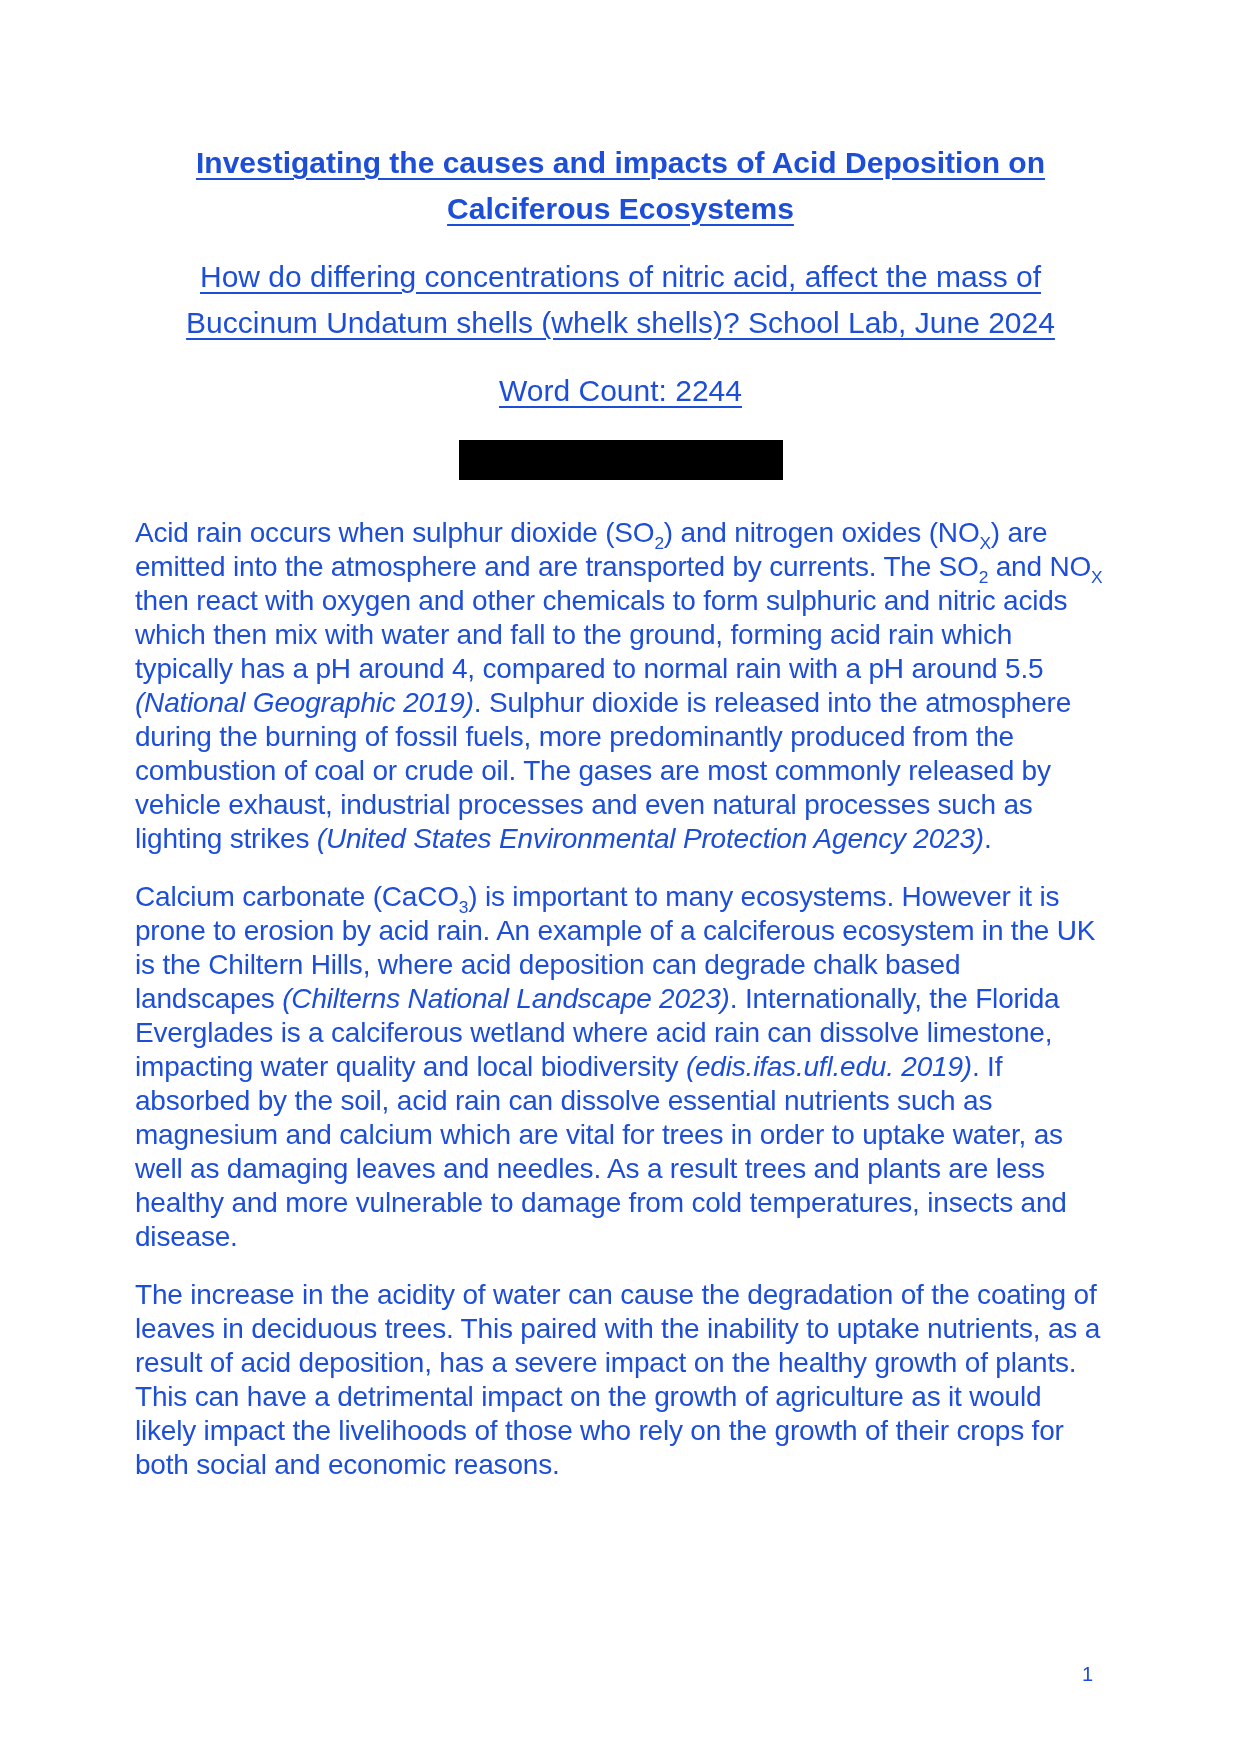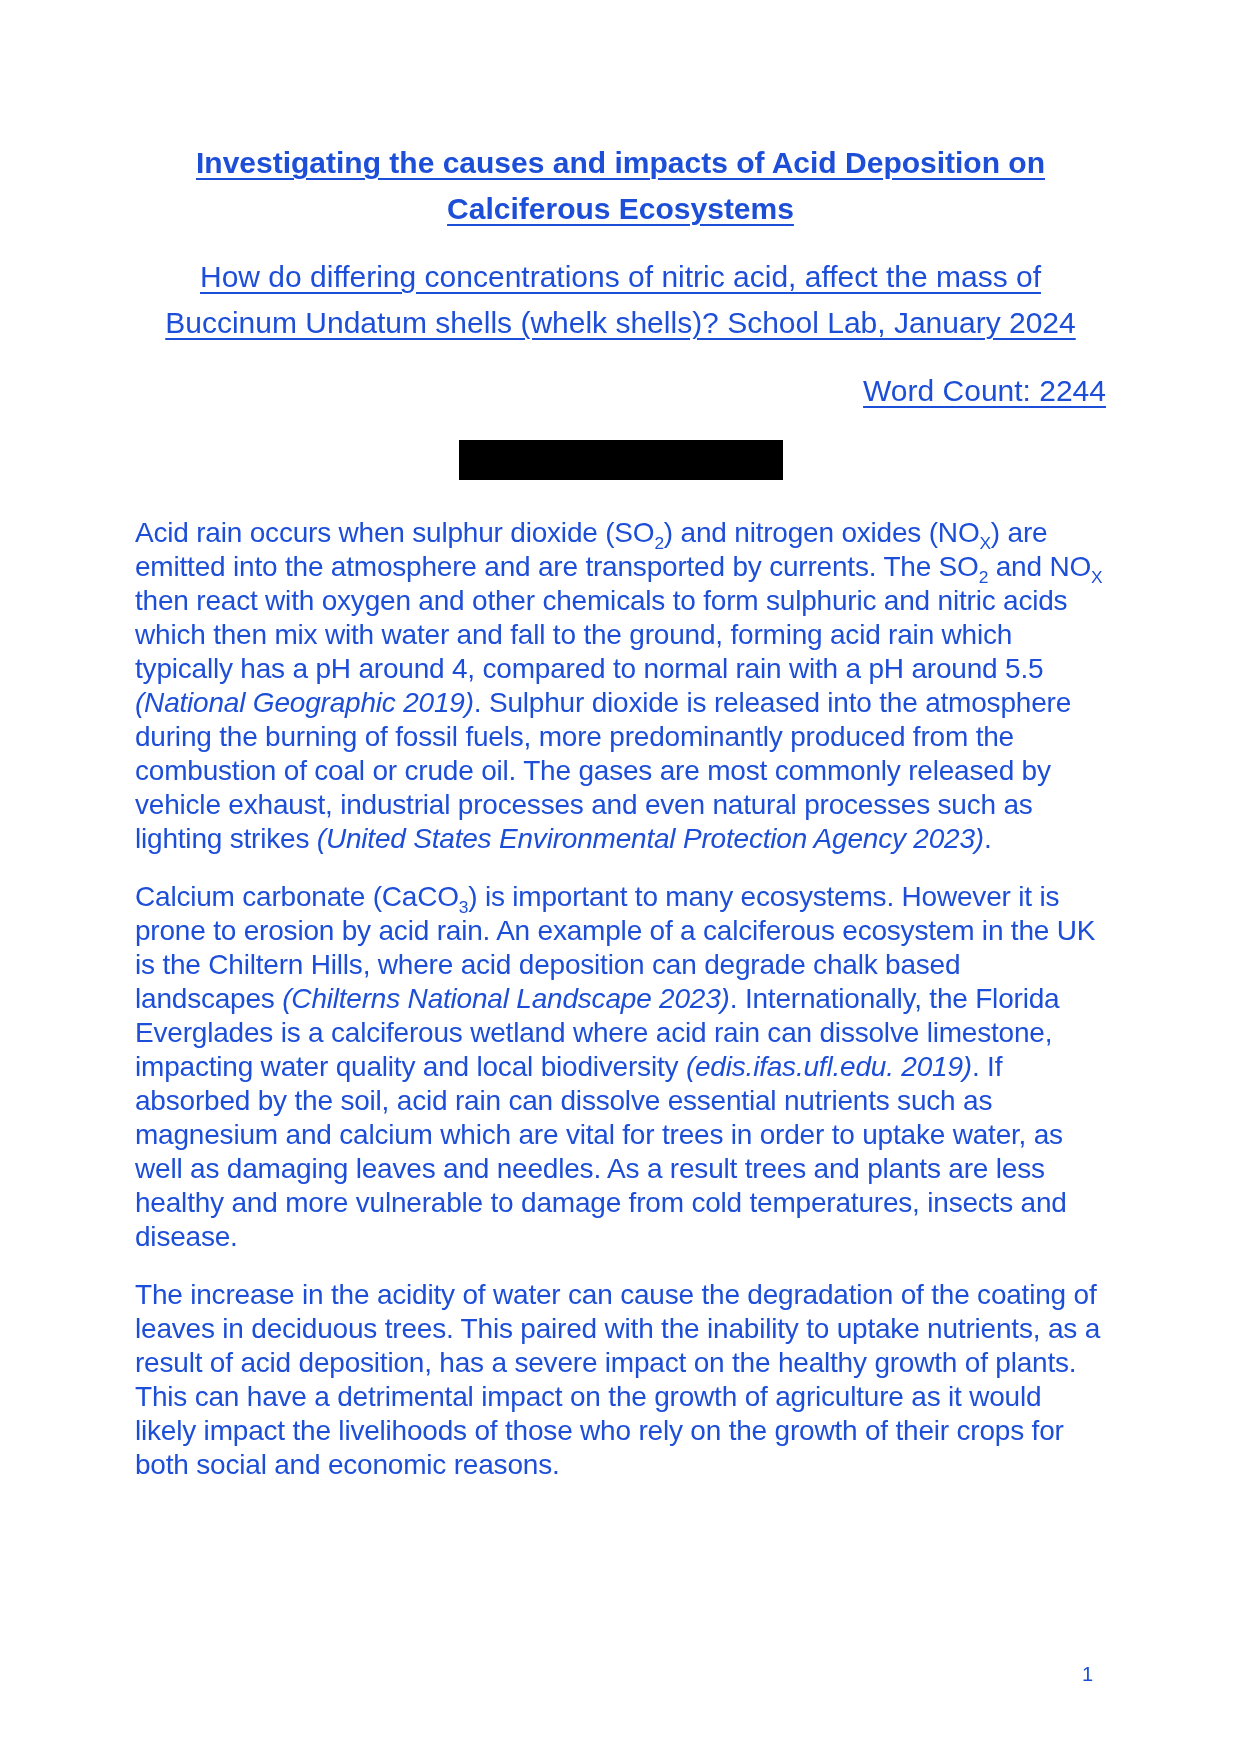--- a/index.html
+++ b/index.html
@@ -36,21 +36,21 @@
     text-decoration: underline;
     text-decoration-thickness: 2px;
     text-underline-offset: 5px;
   }
 
   .word-count {
     margin: 0 0 26px 0;
     font-size: 30px;
     font-weight: 400;
     line-height: 46px;
-    text-align: right;
+    text-align: center;
     text-decoration: underline;
     text-decoration-thickness: 2px;
     text-underline-offset: 5px;
   }
 
   .redaction-bar {
     width: 324px;
     height: 40px;
     margin: 0 auto 36px auto;
     background: #000000;
@@ -89,21 +89,21 @@
     line-height: 20px;
   }
 </style>
 </head>
 <body>
 
 <div class="page">
 
   <h1 class="doc-title">Investigating the causes and impacts of Acid Deposition on Calciferous Ecosystems</h1>
 
-  <h2 class="doc-subtitle">How do differing concentrations of nitric acid, affect the mass of Buccinum Undatum shells (whelk shells)? School Lab, January 2024</h2>
+  <h2 class="doc-subtitle">How do differing concentrations of nitric acid, affect the mass of Buccinum Undatum shells (whelk shells)? School Lab, June 2024</h2>
 
   <div class="word-count">Word Count: 2244</div>
 
   <div class="redaction-bar"></div>
 
 
   <div class="body-text">
       <p><span>Acid rain occurs when sulphur dioxide (SO</span><sub>2</sub><span>) and nitrogen oxides (NO</span><sub>X</sub><span>) are emitted into the atmosphere and are transported by currents. The SO</span><sub>2</sub><span> and NO</span><sub>X</sub><span> then react with oxygen and other chemicals to form sulphuric and nitric acids which then mix with water and fall to the ground, forming acid rain which typically has a pH around 4, compared to normal rain with a pH around 5.5 </span><span style="font-style: italic;">(National Geographic 2019)</span><span>. Sulphur dioxide is released into the atmosphere during the burning of fossil fuels, more predominantly produced from the combustion of coal or crude oil. The gases are most commonly released by vehicle exhaust, industrial processes and even natural processes such as lighting strikes </span><span style="font-style: italic;">(United States Environmental Protection Agency 2023)</span><span>.</span></p>
       <p><span>Calcium carbonate (CaCO</span><sub>3</sub><span>) is important to many ecosystems. However it is prone to erosion by acid rain. An example of a calciferous ecosystem in the UK is the Chiltern Hills, where acid deposition can degrade chalk based landscapes </span><span style="font-style: italic;">(Chilterns National Landscape 2023)</span><span>. Internationally, the Florida Everglades is a calciferous wetland where acid rain can dissolve limestone, impacting water quality and local biodiversity </span><span style="font-style: italic;">(edis.ifas.ufl.edu. 2019)</span><span>. If absorbed by the soil, acid rain can dissolve essential nutrients such as magnesium and calcium which are vital for trees in order to uptake water, as well as damaging leaves and needles. As a result trees and plants are less healthy and more vulnerable to damage from cold temperatures, insects and disease.</span></p>
       <p><span>The increase in the acidity of water can cause the degradation of the coating of leaves in deciduous trees. This paired with the inability to uptake nutrients, as a result of acid deposition, has a severe impact on the healthy growth of plants. This can have a detrimental impact on the growth of agriculture as it would likely impact the livelihoods of those who rely on the growth of their crops for both social and economic reasons.</span></p>

